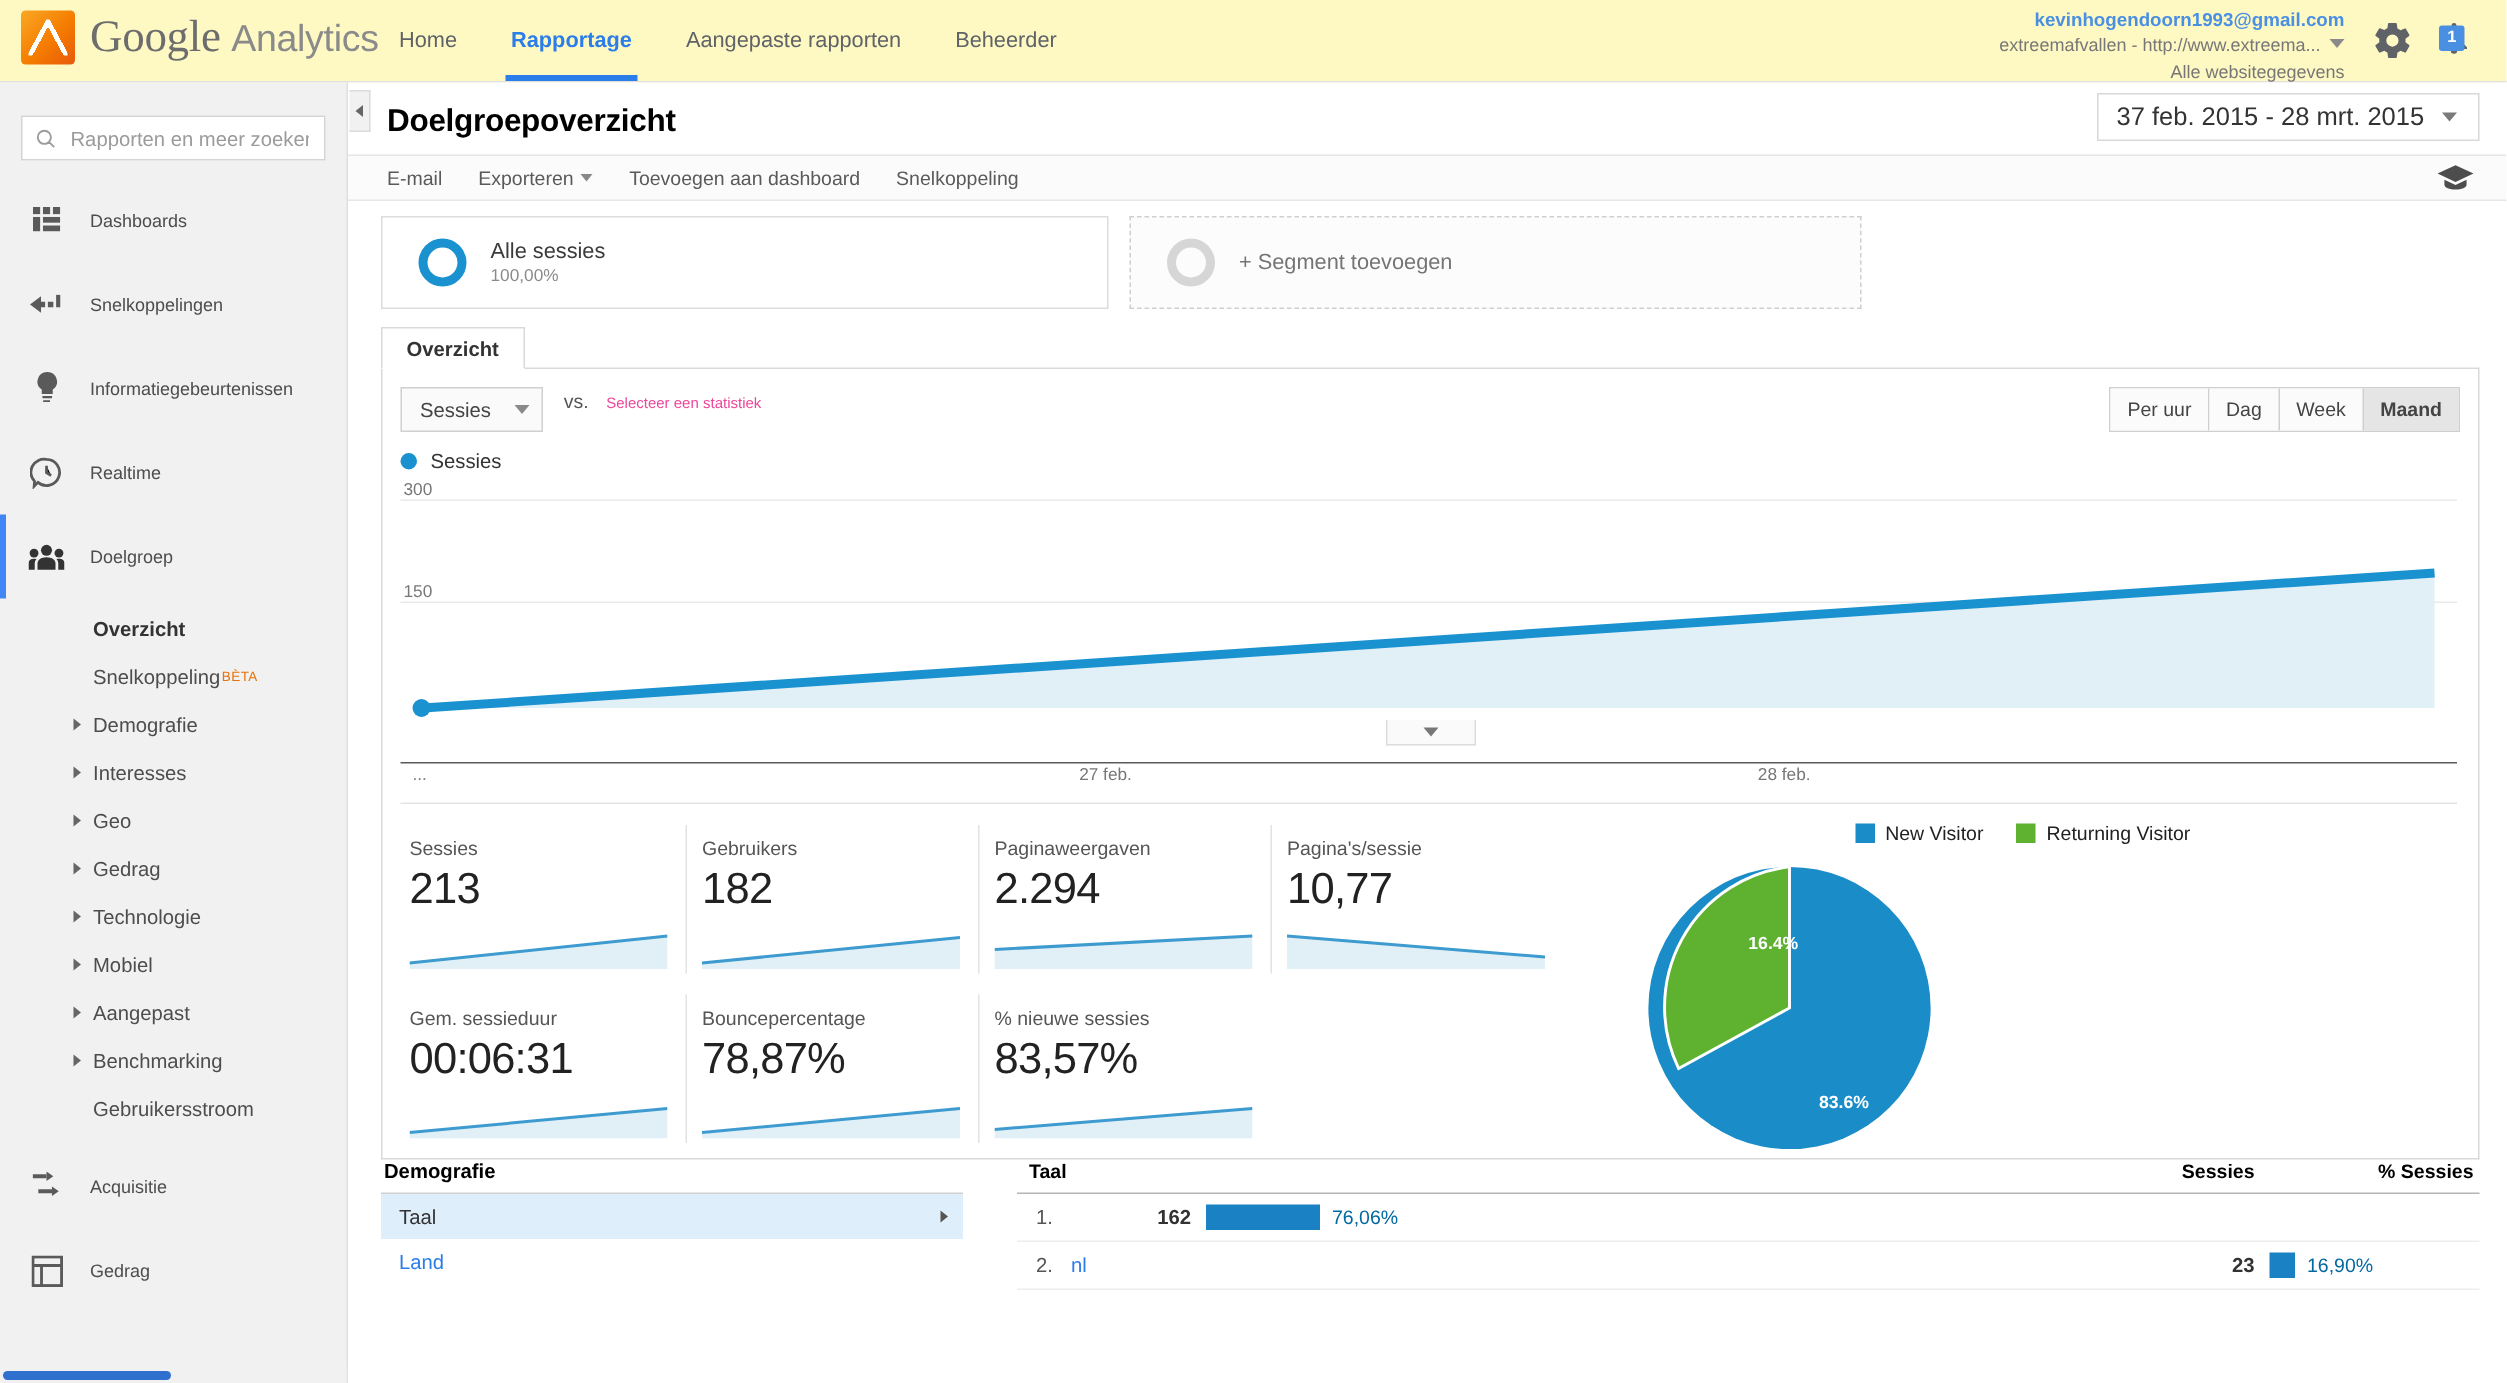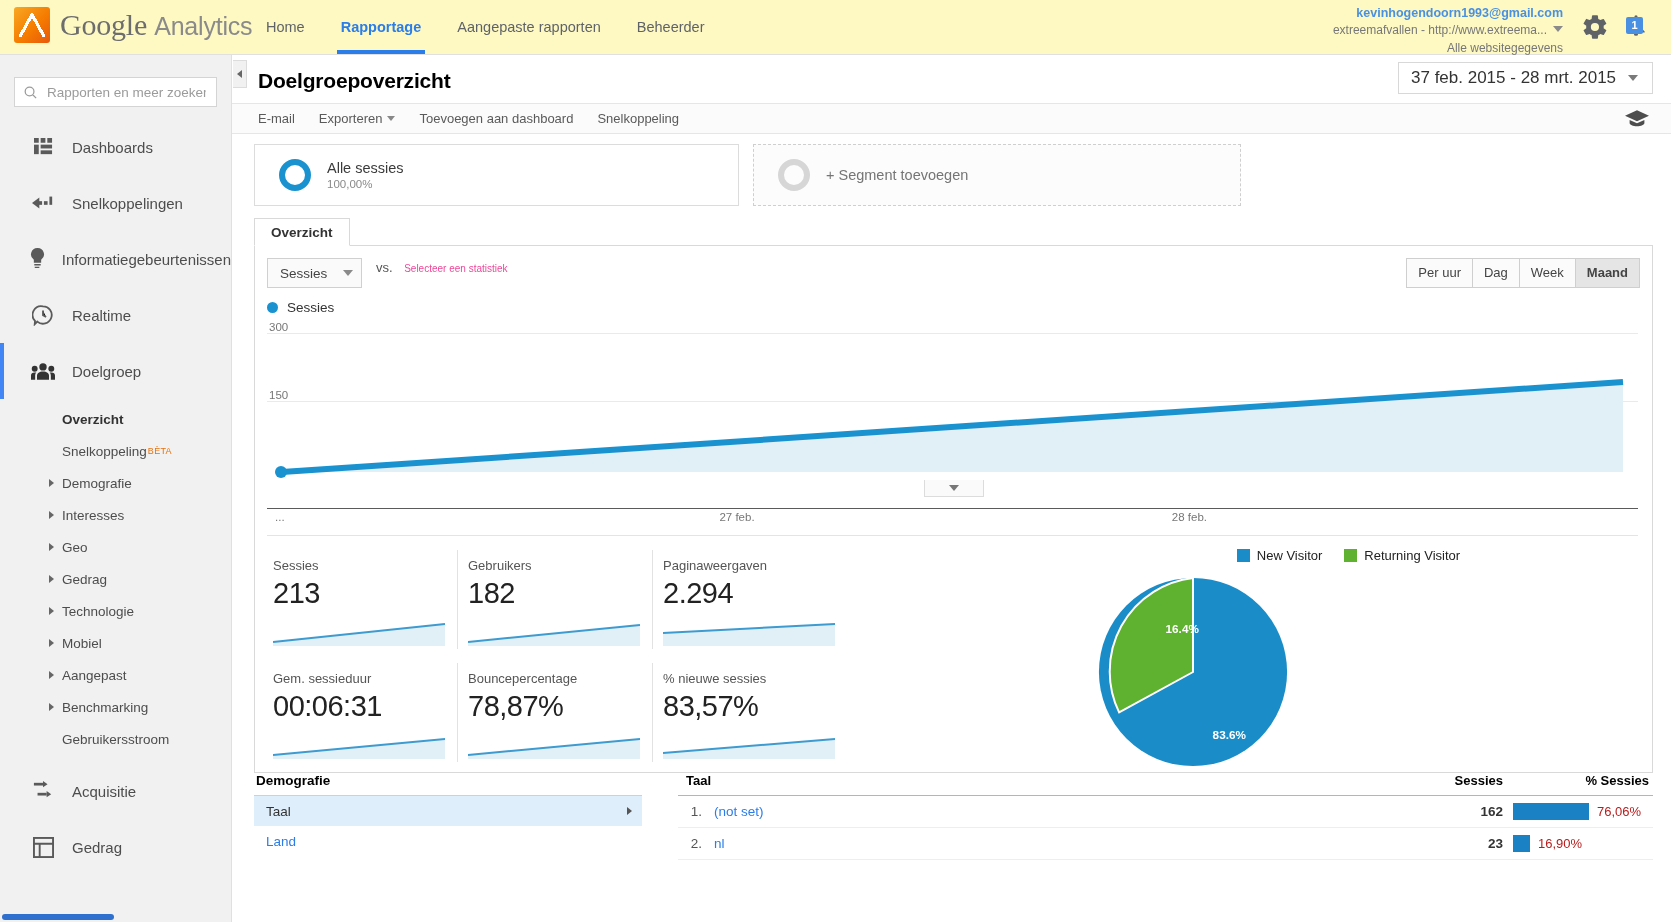--- a/index.html
+++ b/index.html
@@ -70,22 +70,22 @@
   .search-box {
     margin:22px 14px 0 14px; height:30px; background:#fff;
     border:1px solid #d4d4d4; display:flex; align-items:center; padding:0 8px;
   }
   .search-box input {
     border:0; outline:0; font-size:13.5px; color:#777; width:100%;
     font-family:"Liberation Sans", sans-serif; background:transparent;
   }
   .search-box input::placeholder { color:#9b9b9b; }
   .nav-item {
-    display:flex; align-items:center; height:56px; padding-left:28px;
-    color:#4d4d4d; font-size:15px; cursor:pointer; position:relative;
+    display:flex; align-items:center; height:56px; padding-left:16px;
+    color:#4d4d4d; font-size:12px; cursor:pointer; position:relative;
   }
   .nav-item .ni-icon { width:30px; display:flex; justify-content:center; margin-right:14px; }
   .nav-item.selected:before {
     content:""; position:absolute; left:0; top:0; bottom:0; width:4px; background:#4285f4;
   }
   .sub-item {
     height:32px; display:flex; align-items:center; padding-left:62px;
     color:#4d4d4d; font-size:13.5px; cursor:pointer;
   }
   .sub-item.bold { font-weight:bold; color:#333; }
@@ -224,21 +224,21 @@
   .lang-head { display:flex; font-size:13px; font-weight:bold; color:#000; padding:0 0 7px 0; border-bottom:1px solid #b5b5b5; }
   .lang-head .c-name { flex:1; padding-left:8px; }
   .lang-head .c-sess { width:92px; text-align:right; }
   .lang-head .c-pct { width:150px; text-align:right; padding-right:4px; }
   .lang-row { display:flex; align-items:center; height:32px; font-size:13.5px; border-bottom:1px solid #eee; }
   .lang-row .r-idx { width:24px; text-align:right; color:#555; }
   .lang-row .r-name { flex:1; padding-left:12px; color:#2b7de9; cursor:pointer; }
   .lang-row .r-sess { width:92px; text-align:right; color:#333;font-weight:bold; }
   .lang-row .r-bar { width:150px; display:flex; align-items:center; padding-left:10px; }
   .lang-row .r-bar .bar { height:17px; background:#1a82c4; margin-right:8px; }
-  .lang-row .r-bar .pct { color:#b91c1c; font-size:13px; }
+  .lang-row .r-bar .pct { color:#0369a1; font-size:13px; }
 </style>
 </head>
 <body>
 
 <div class="topbar">
   <div class="logo-wrap">
     <div class="ga-mark"></div>
     <div class="logo-text">
       <span class="g">Google</span>
       <span class="a">Analytics</span>
@@ -532,20 +532,28 @@
                 <polygon points="0,26 172,9 172,30 0,30" fill="#e1eff7"></polygon>
                 <polyline points="0,26 172,9" fill="none" stroke="#3d9bcf" stroke-width="2"></polyline>
               </svg>
           </div>
           <div class="metric-cell">
             <div class="m-label">Paginaweergaven</div>
             <div class="m-value">2.294</div>
             <svg class="m-spark" viewBox="0 0 172 30" preserveAspectRatio="none">
                 <polygon points="0,17 172,8 172,30 0,30" fill="#e1eff7"></polygon>
                 <polyline points="0,17 172,8" fill="none" stroke="#3d9bcf" stroke-width="2"></polyline>
+              </svg>
+          </div>
+          <div class="metric-cell">
+            <div class="m-label">Pagina's/sessie</div>
+            <div class="m-value">10,77</div>
+            <svg class="m-spark" viewBox="0 0 172 30" preserveAspectRatio="none">
+                <polygon points="0,8 172,22 172,30 0,30" fill="#e1eff7"></polygon>
+                <polyline points="0,8 172,22" fill="none" stroke="#3d9bcf" stroke-width="2"></polyline>
               </svg>
           </div>
         </div>
         <div class="metric-row" style="margin-top:14px;">
           <div class="metric-cell">
             <div class="m-label">Gem. sessieduur</div>
             <div class="m-value">00:06:31</div>
             <svg class="m-spark" viewBox="0 0 172 30" preserveAspectRatio="none">
                 <polygon points="0,26 172,10 172,30 0,30" fill="#e1eff7"></polygon>
                 <polyline points="0,26 172,10" fill="none" stroke="#3d9bcf" stroke-width="2"></polyline>
@@ -605,21 +613,20 @@
     </div>
 
     <div class="lang-col">
       <div class="lang-head">
         <div class="c-name">Taal</div>
         <div class="c-sess">Sessies</div>
         <div class="c-pct">% Sessies</div>
       </div>
       <div class="lang-row">
         <div class="r-idx">1.</div>
-        <div class="r-name">(not set)</div>
         <div class="r-sess">162</div>
         <div class="r-bar">
           <span class="bar" style="width:76px"></span>
           <span class="pct">76,06%</span>
         </div>
       </div>
       <div class="lang-row">
         <div class="r-idx">2.</div>
         <div class="r-name">nl</div>
         <div class="r-sess">23</div>

